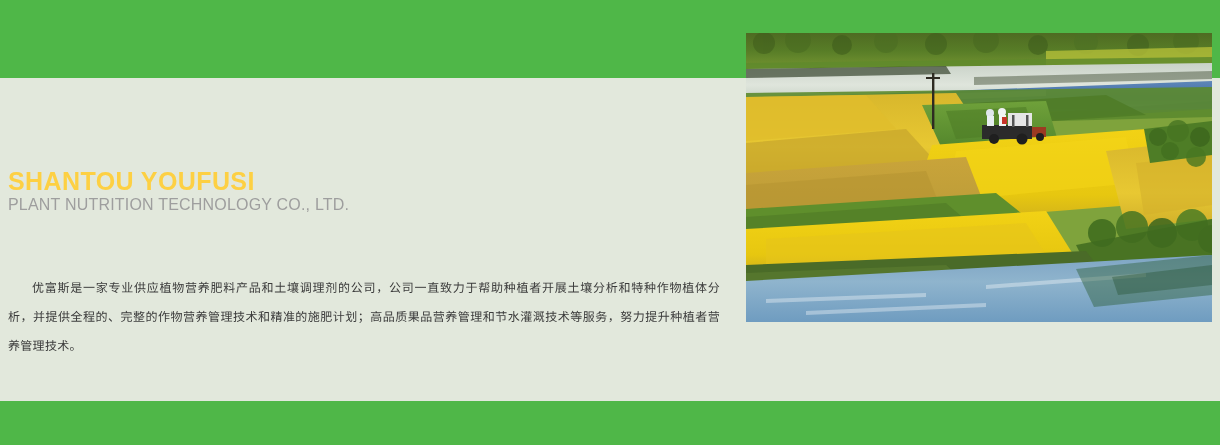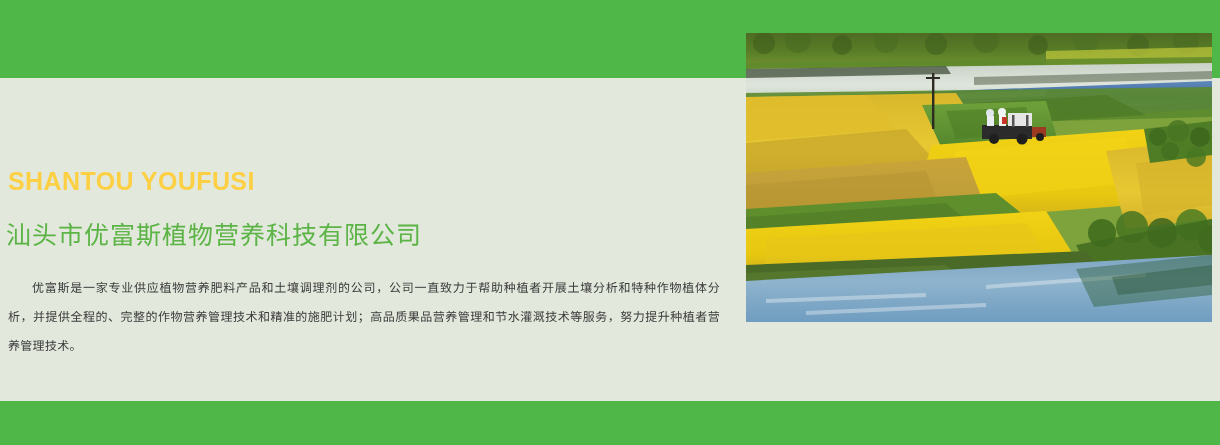--- a/index.html
+++ b/index.html
@@ -100,22 +100,22 @@
 <body>
 
 <div class="page">
 
   <div class="top-bar"></div>
 
   <div class="content">
 
     <div class="brand-en">SHANTOU YOUFUSI</div>
 
-
-    <div class="brand-cn">汕头市优富斯植物营养科技有限公司</div>
+    <div class="brand-sub">PLANT NUTRITION TECHNOLOGY CO., LTD.</div>
+
 
     <p class="intro">优富斯是一家专业供应植物营养肥料产品和土壤调理剂的公司，公司一直致力于帮助种植者开展土壤分析和特种作物植体分析，并提供全程的、完整的作物营养管理技术和精准的施肥计划；高品质果品营养管理和节水灌溉技术等服务，努力提升种植者营养管理技术。</p>
 
   </div>
 
   <div class="photo">
     <svg viewBox="0 0 466 289" preserveAspectRatio="none">
       <defs>
         <linearGradient id="skyveg" x1="0" y1="0" x2="0" y2="1">
           <stop offset="0%" stop-color="#4e6b22"></stop>

